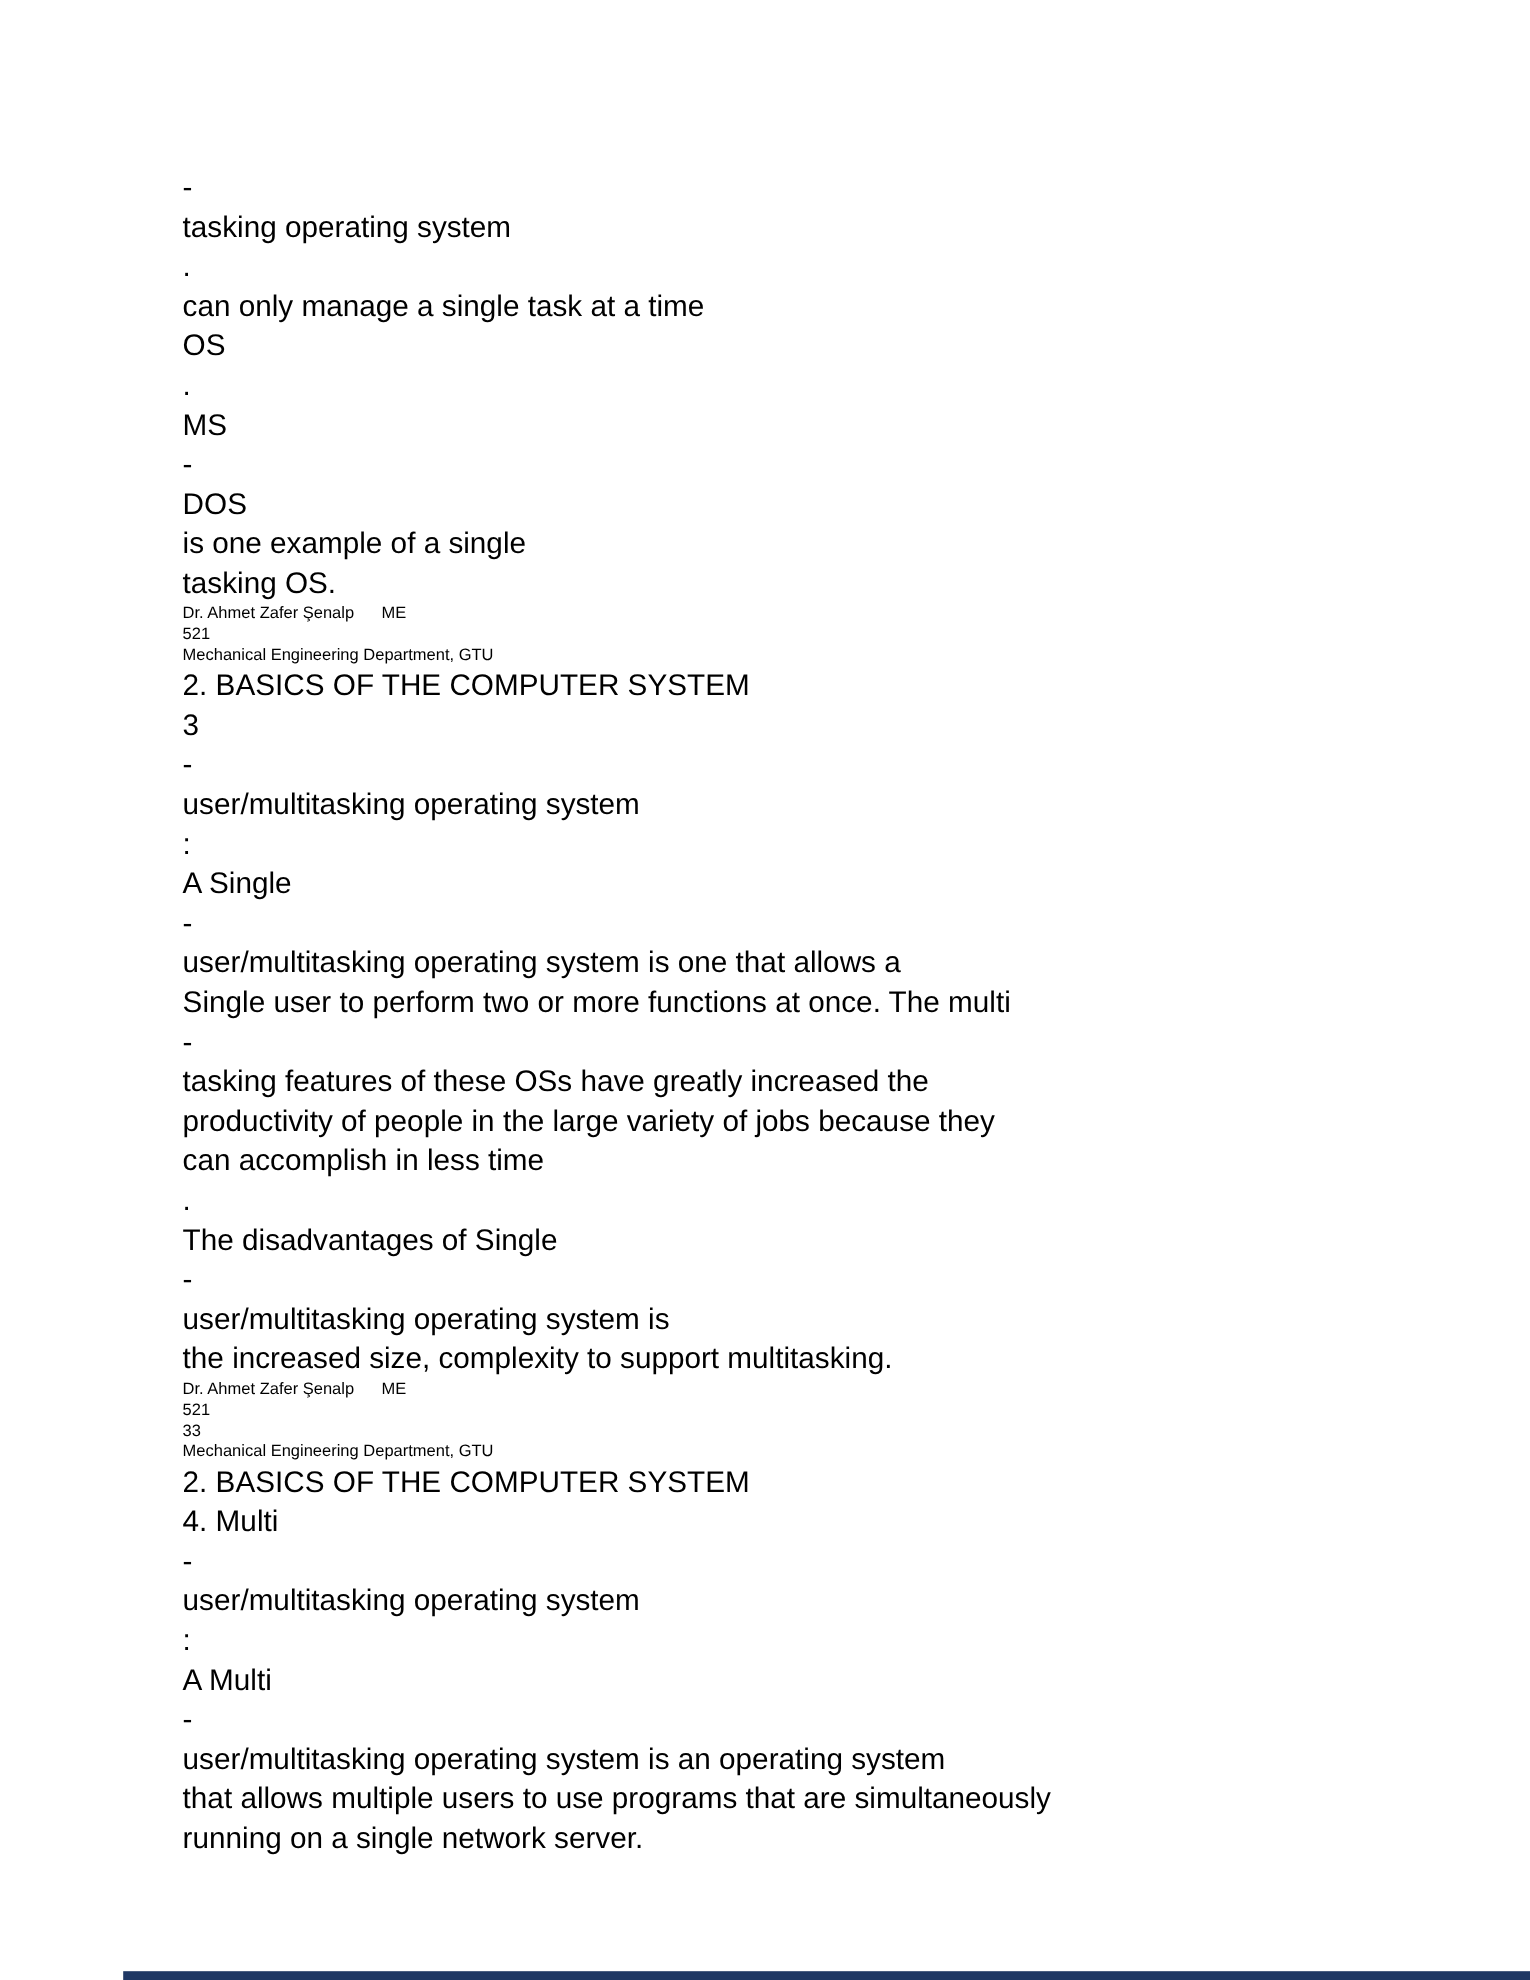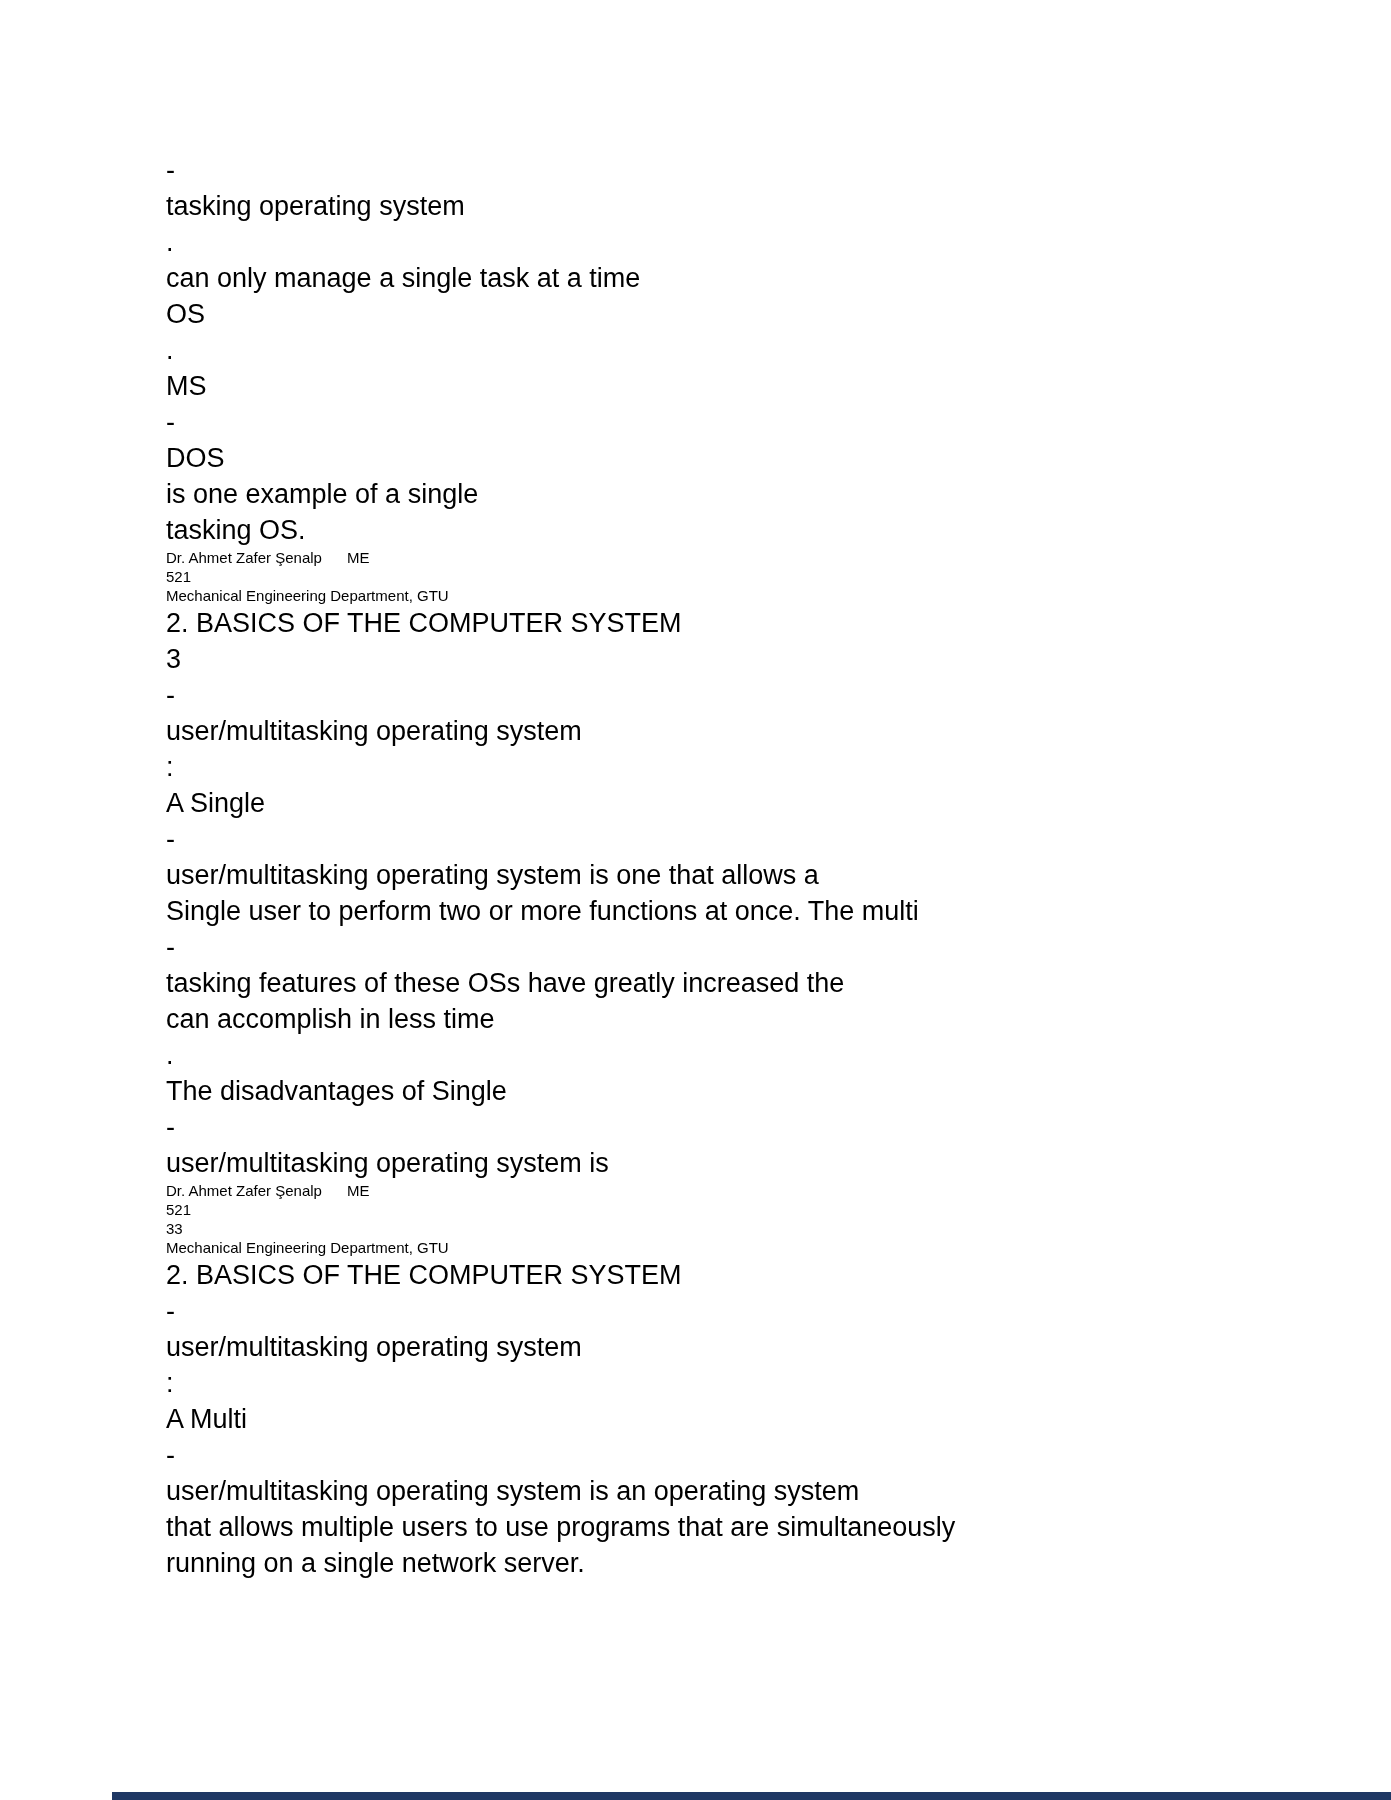--- a/index.html
+++ b/index.html
@@ -70,30 +70,33 @@
       <div class="line lg">3</div>
       <div class="line lg">-</div>
       <div class="line lg">user/multitasking operating system</div>
       <div class="line lg">:</div>
       <div class="line lg">A Single</div>
       <div class="line lg">-</div>
       <div class="line lg">user/multitasking operating system is one that allows a</div>
       <div class="line lg">Single user to perform two or more functions at once. The multi</div>
       <div class="line lg">-</div>
       <div class="line lg">tasking features of these OSs have greatly increased the</div>
+      <div class="line lg">productivity of people in the large variety of jobs because they</div>
       <div class="line lg">can accomplish in less time</div>
       <div class="line lg">.</div>
       <div class="line lg">The disadvantages of Single</div>
       <div class="line lg">-</div>
       <div class="line lg">user/multitasking operating system is</div>
+      <div class="line lg">the increased size, complexity to support multitasking.</div>
       <div class="line sm">Dr. Ahmet Zafer Şenalp      ME</div>
       <div class="line sm">521</div>
       <div class="line sm">33</div>
       <div class="line sm">Mechanical Engineering Department, GTU</div>
       <div class="line lg">2. BASICS OF THE COMPUTER SYSTEM</div>
+      <div class="line lg">4. Multi</div>
       <div class="line lg">-</div>
       <div class="line lg">user/multitasking operating system</div>
       <div class="line lg">:</div>
       <div class="line lg">A Multi</div>
       <div class="line lg">-</div>
       <div class="line lg">user/multitasking operating system is an operating system</div>
       <div class="line lg">that allows multiple users to use programs that are simultaneously</div>
       <div class="line lg">running on a single network server.</div>
     </div>
   <div class="bottom-bar" style="background: rgb(31, 56, 100);"></div>

